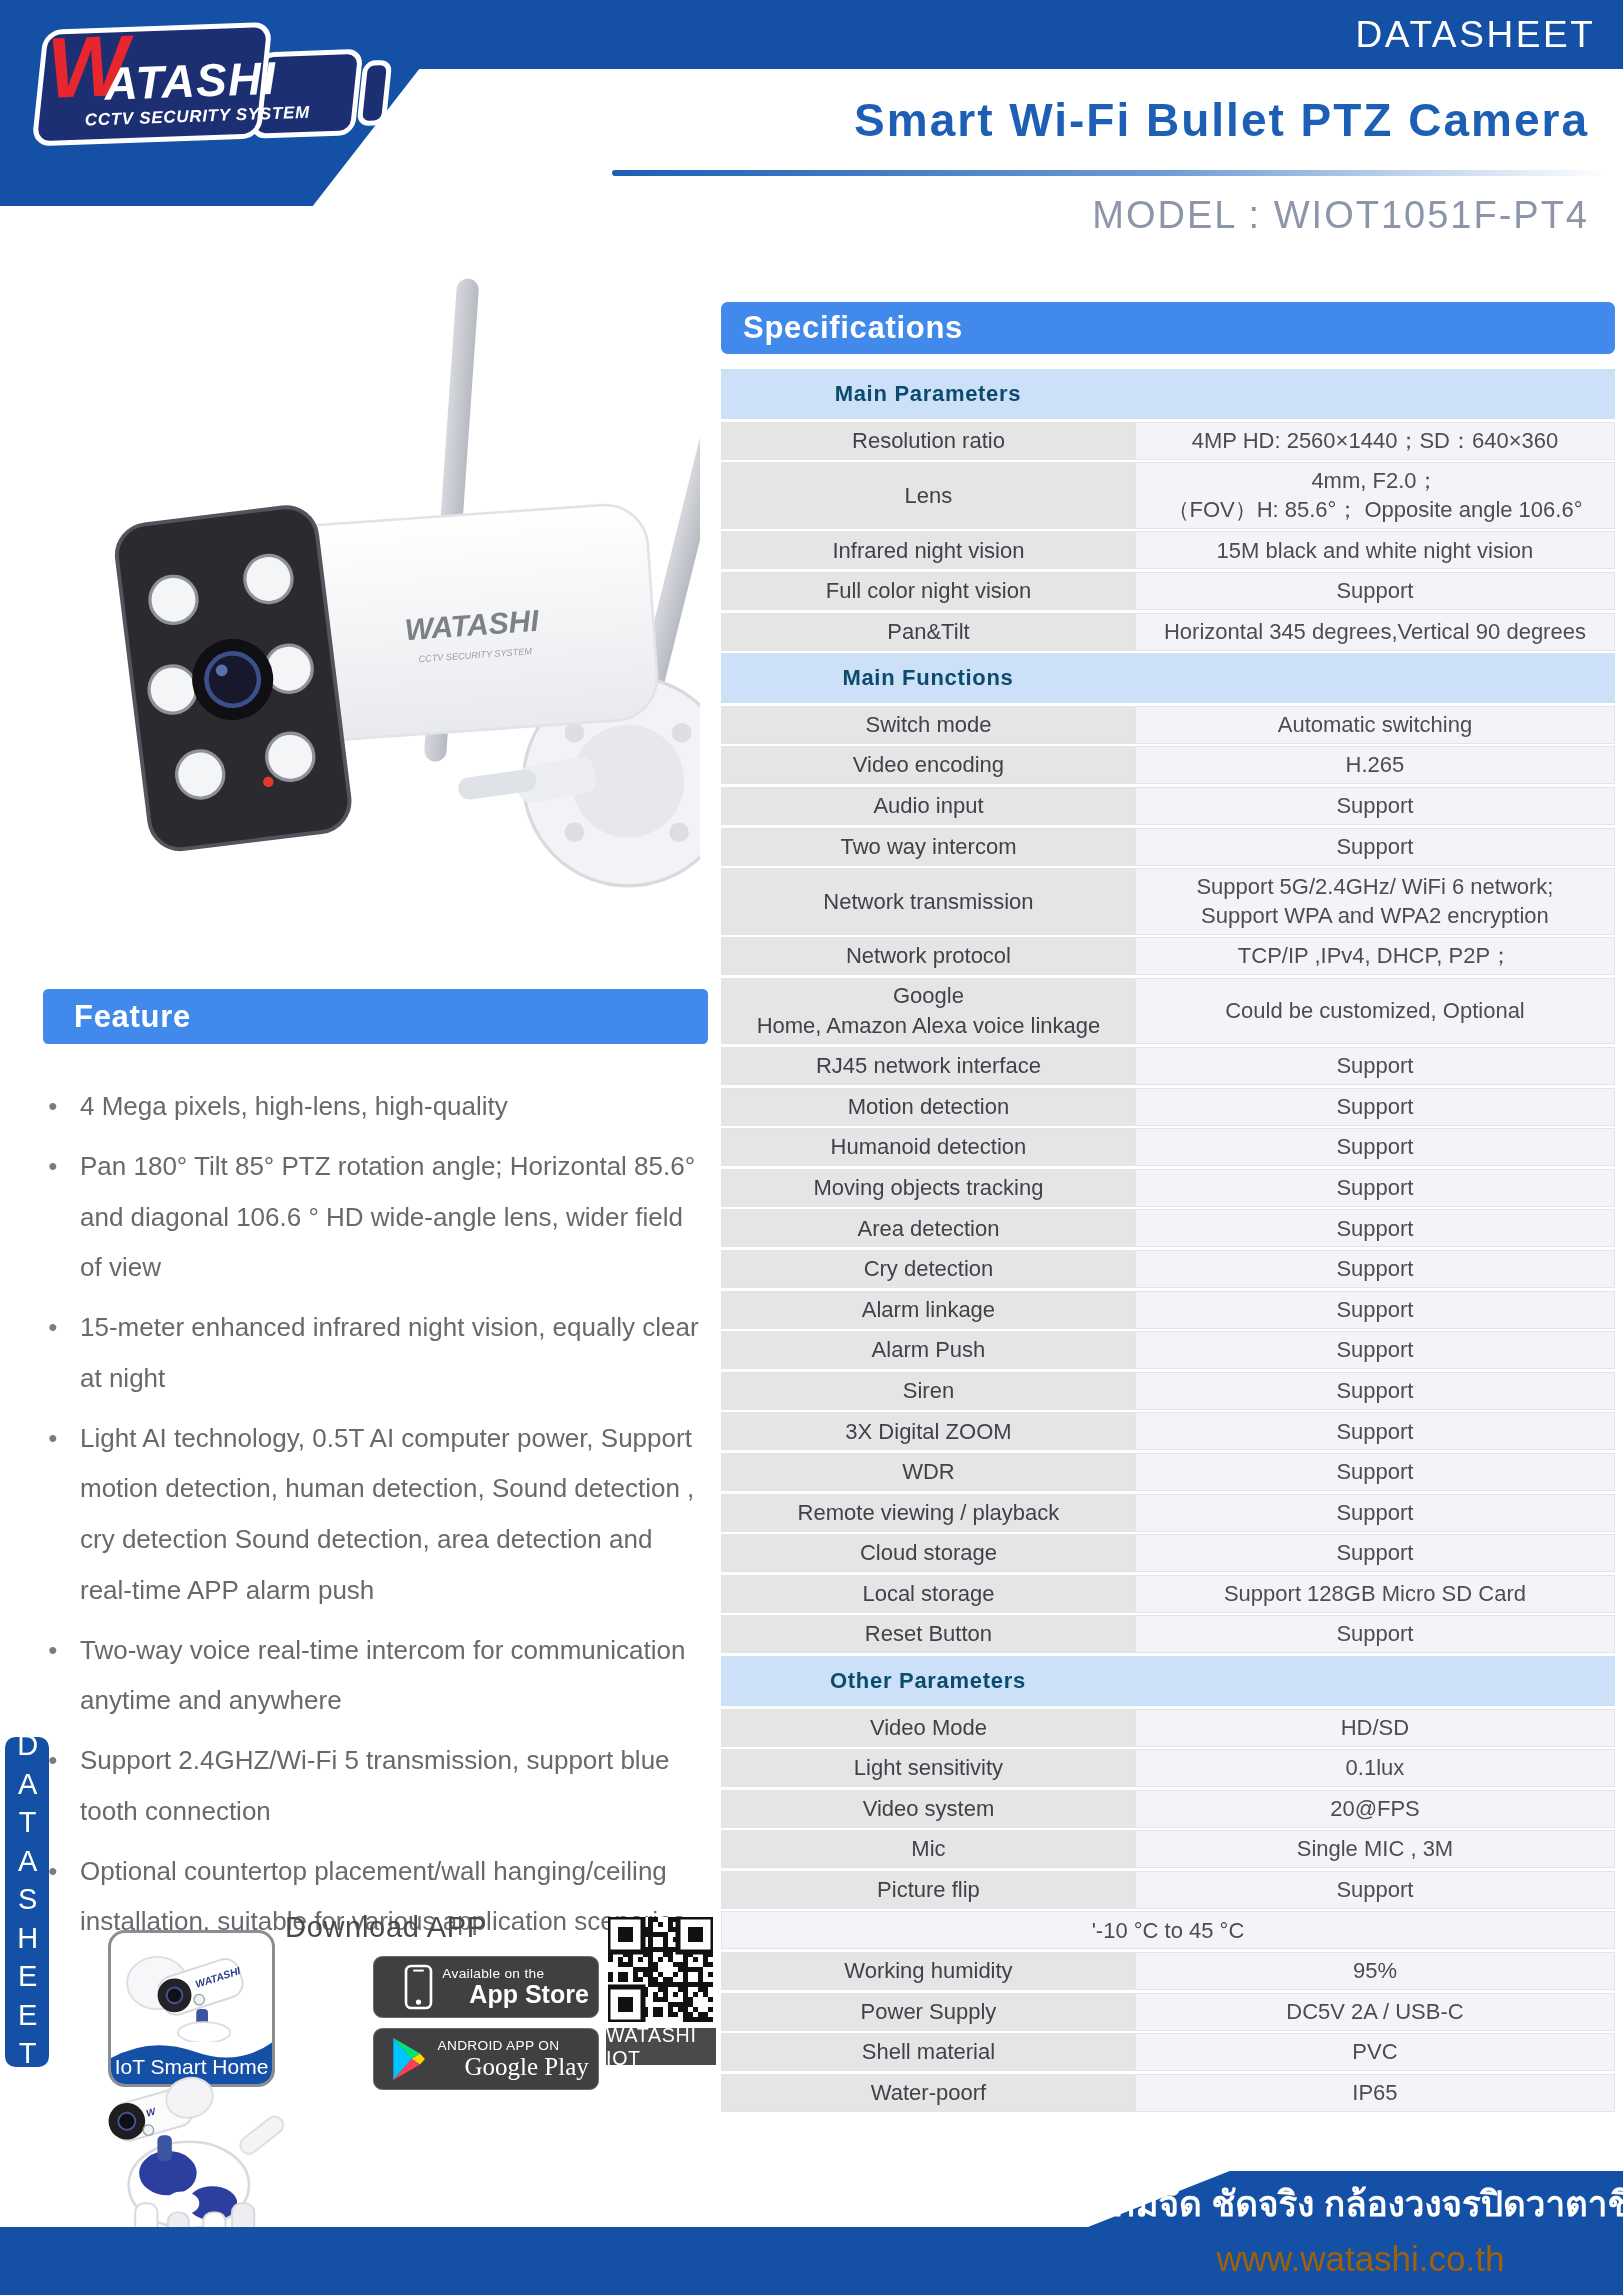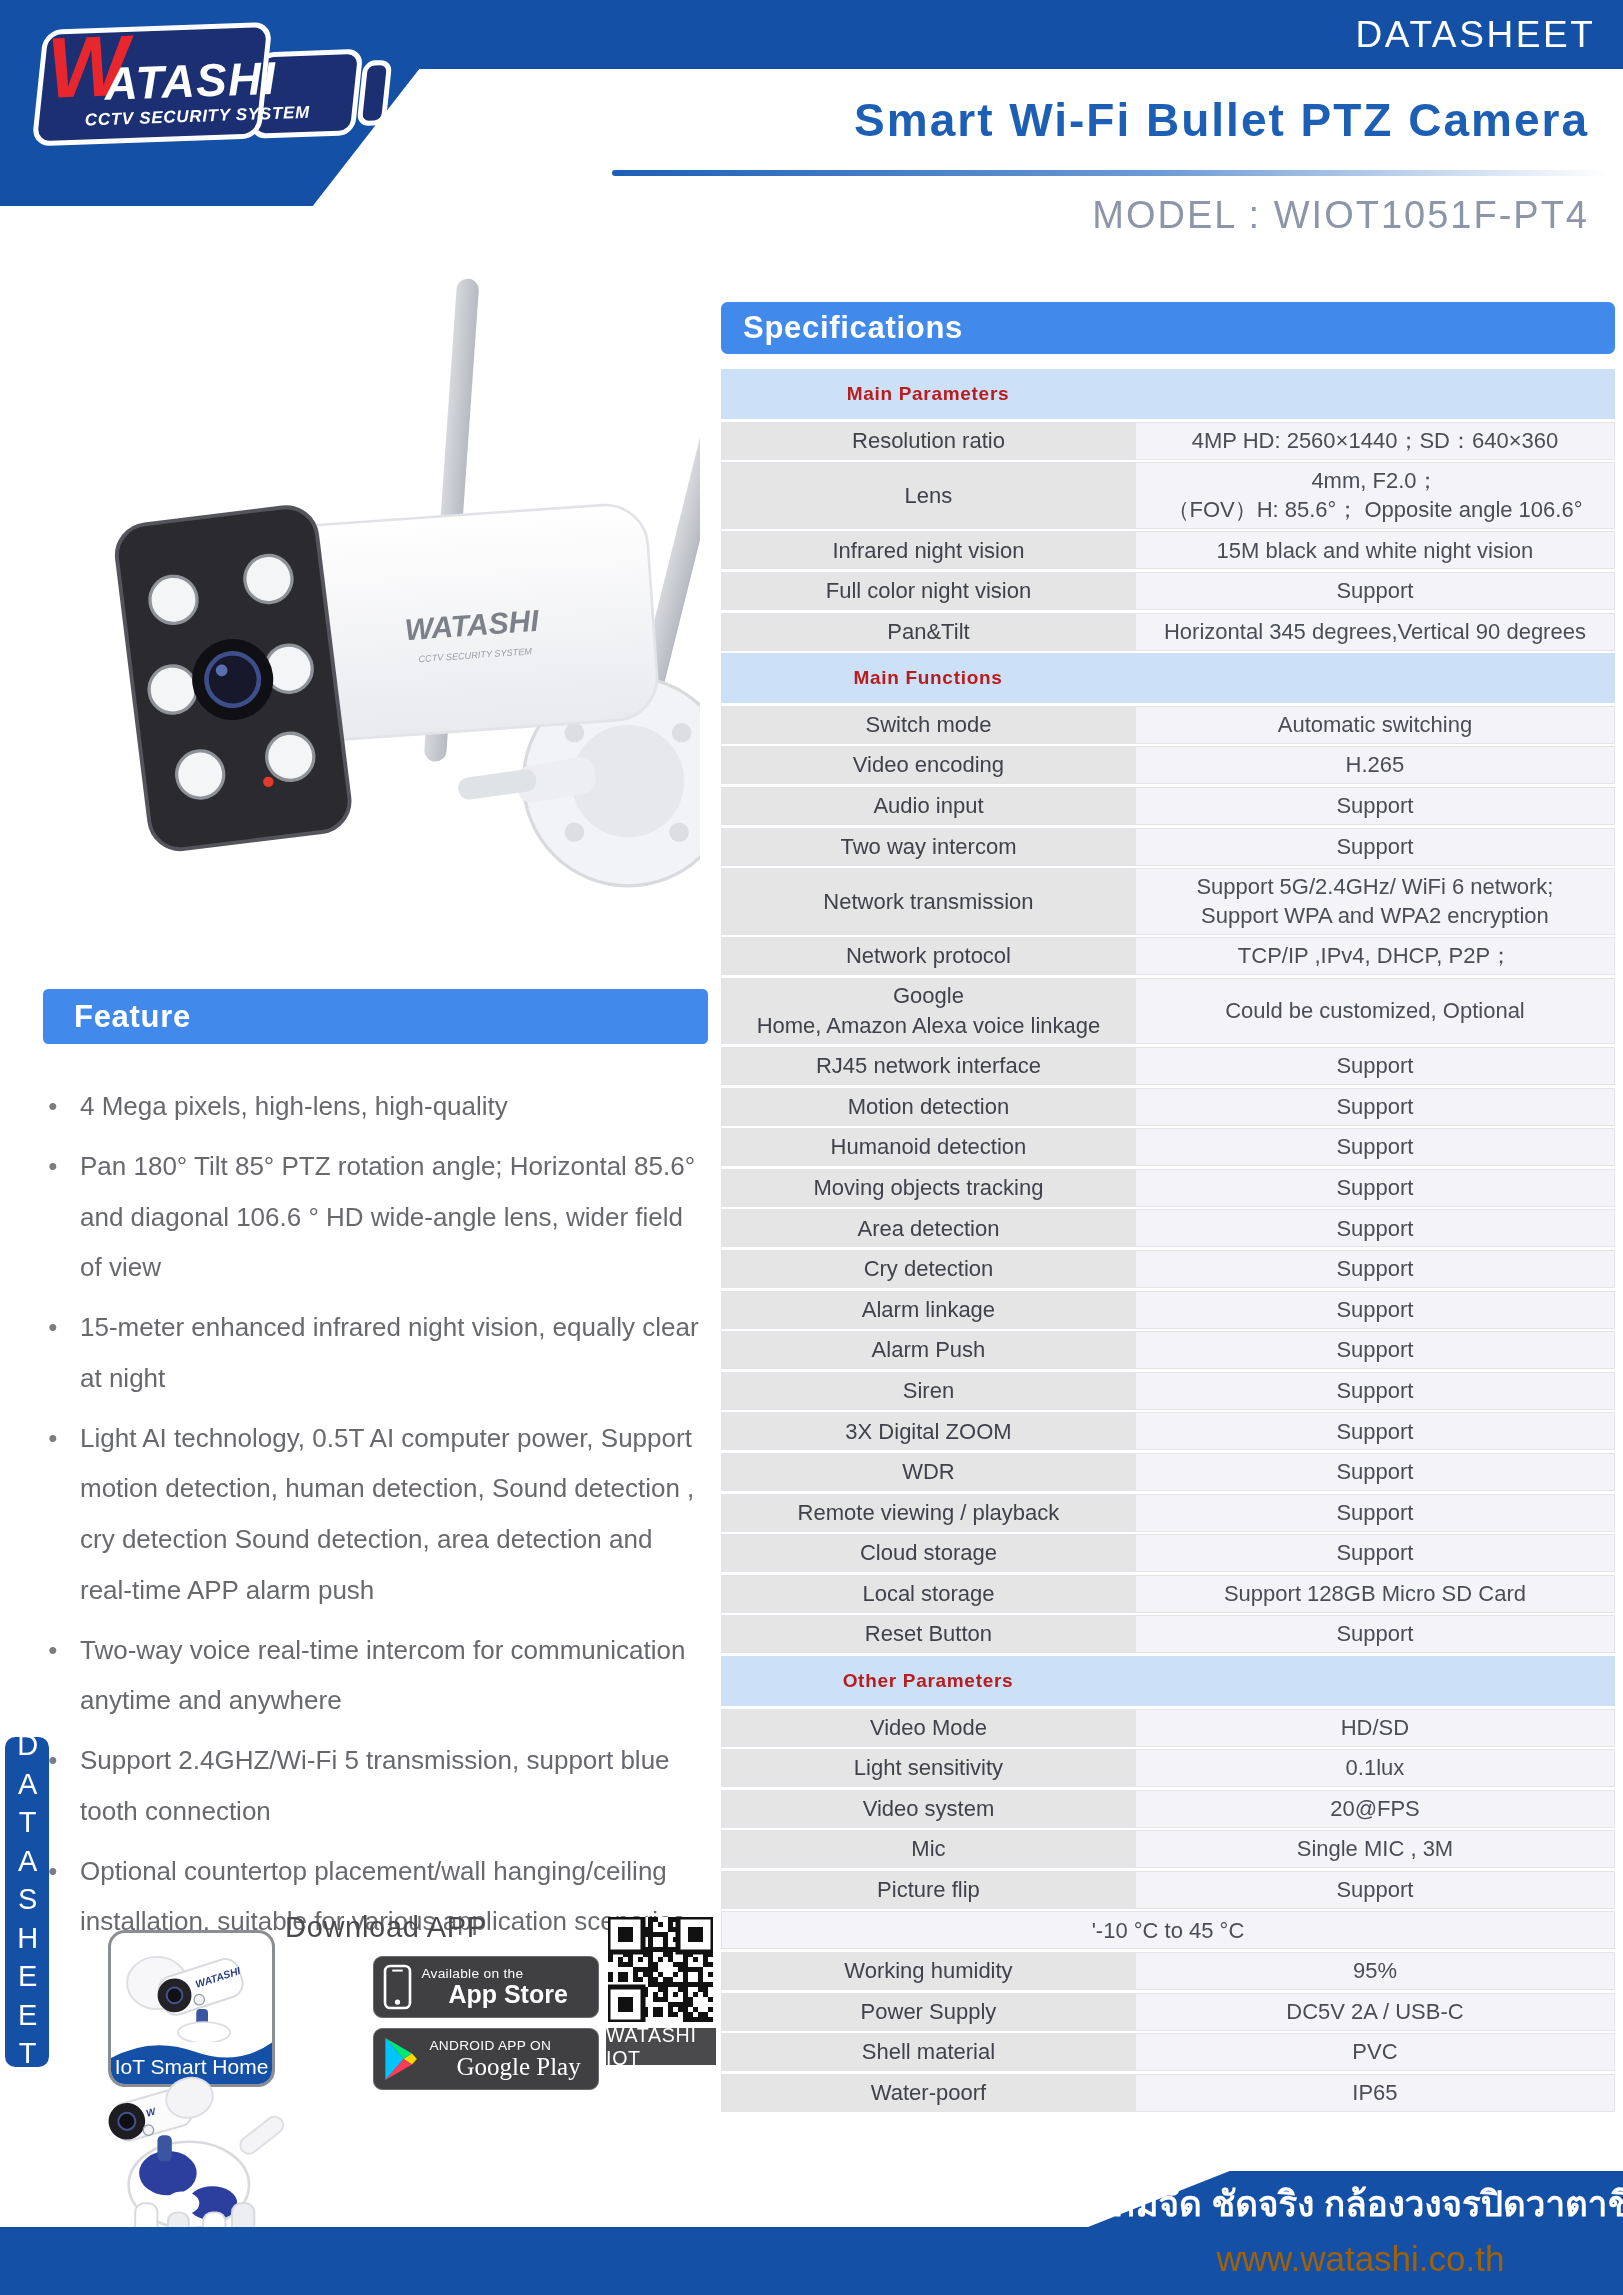--- a/index.html
+++ b/index.html
@@ -49,21 +49,21 @@
   .title-rule{position:absolute;left:612px;top:170px;width:997px;height:5.9px;border-radius:3.3px;
     background:linear-gradient(90deg,#1d5fb5,#6d9bd4 55%,rgba(120,160,210,0));}
   .model-line{position:absolute;right:34px;top:194px;color:var(--modelGray);font-size:38px;font-weight:500;letter-spacing:2px;white-space:nowrap;}
 
   
   .spec{position:absolute;left:721px;top:302px;width:894px;}
   .spec-header{height:52px;background:var(--accent);border-radius:6.5px;color:#fff;
     font-size:31px;font-weight:bold;display:flex;align-items:center;padding-left:22px;letter-spacing:0.7px;}
   .spec-table{margin-top:15px;}
   .spec-section{height:50px;background:var(--band);display:flex;align-items:center;margin-bottom:2.6px;}
-  .spec-section span{width:46.3%;text-align:center;font-weight:bold;font-size:19px;color:#b91c1c;letter-spacing:0.7px;}
+  .spec-section span{width:46.3%;text-align:center;font-weight:bold;font-size:22px;color:#0c4a6e;letter-spacing:0.7px;}
   .spec-row{display:flex;margin-bottom:2.6px;min-height:38px;}
   .spec-row.tall{min-height:58px;}
   .spec-row .cell{display:flex;align-items:center;justify-content:center;text-align:center;
     border:1.3px solid var(--border);font-size:22px;white-space:pre-line;line-height:1.35;padding:2.6px 9.2px;}
   .spec-row .label{width:46.3%;background:#e5e5e5;color:var(--labelText);border-right:none;}
   .spec-row .value{flex:1;background:var(--valueBg);color:var(--valueText);}
 
   
   .feature{position:absolute;left:43px;top:965px;width:665px;}
   .feature-header{height:55px;background:var(--accent);border-radius:5.2px;color:#fff;
@@ -83,21 +83,21 @@
 
   
   .iot-card{position:absolute;left:108px;top:1930px;width:167px;height:157px;border:3.3px solid #8a8d92;
     border-radius:17px;background:#fff;overflow:hidden;}
   .iot-card svg.mascot{position:absolute;left:6.5px;top:3.9px;}
   .iot-wave{position:absolute;left:0;bottom:0;width:100%;height:48px;}
   .iot-label{position:absolute;left:0;bottom:5.2px;width:100%;text-align:center;color:#fff;font-size:21px;font-weight:500;}
 
   .dl-heading{position:absolute;left:285px;top:1911px;font-size:29px;font-weight:normal;color:var(--headingGray);letter-spacing:0.7px;}
   .badge{position:absolute;left:373px;width:226px;height:62px;background:var(--badgeBg);border:1.3px solid #6a6a6e;
-    border-radius:9.2px;display:flex;align-items:center;padding:0 9.2px;}
+    border-radius:9.2px;display:flex;align-items:center;padding:0 9.2px;justify-content:flex-end;}
   .badge.appstore{top:1956px;}
   .badge.gplay{top:2028px;}
   .badge .txt{margin-left:9.2px;color:#fff;line-height:1.1;}
   .badge .small{font-size:13.7px;display:block;letter-spacing:0.3px;}
   .badge .big{font-size:25px;display:block;font-weight:500;font-family:"Liberation Serif", serif;margin-left:27px;}
   .badge.appstore .big{font-family:"Liberation Sans", sans-serif;font-weight:bold;}
 
   .qr-box{position:absolute;left:608px;top:1917px;width:105px;height:105px;background:#fff;}
   .qr-label{position:absolute;left:606px;top:2028px;width:110px;height:37px;background:#4a4a4c;color:#fff;
     display:flex;align-items:center;justify-content:center;font-size:19.6px;letter-spacing:0.7px;}

